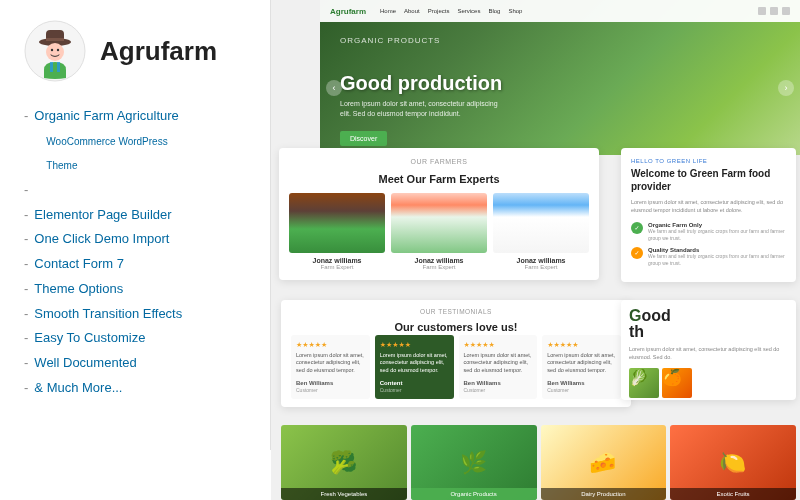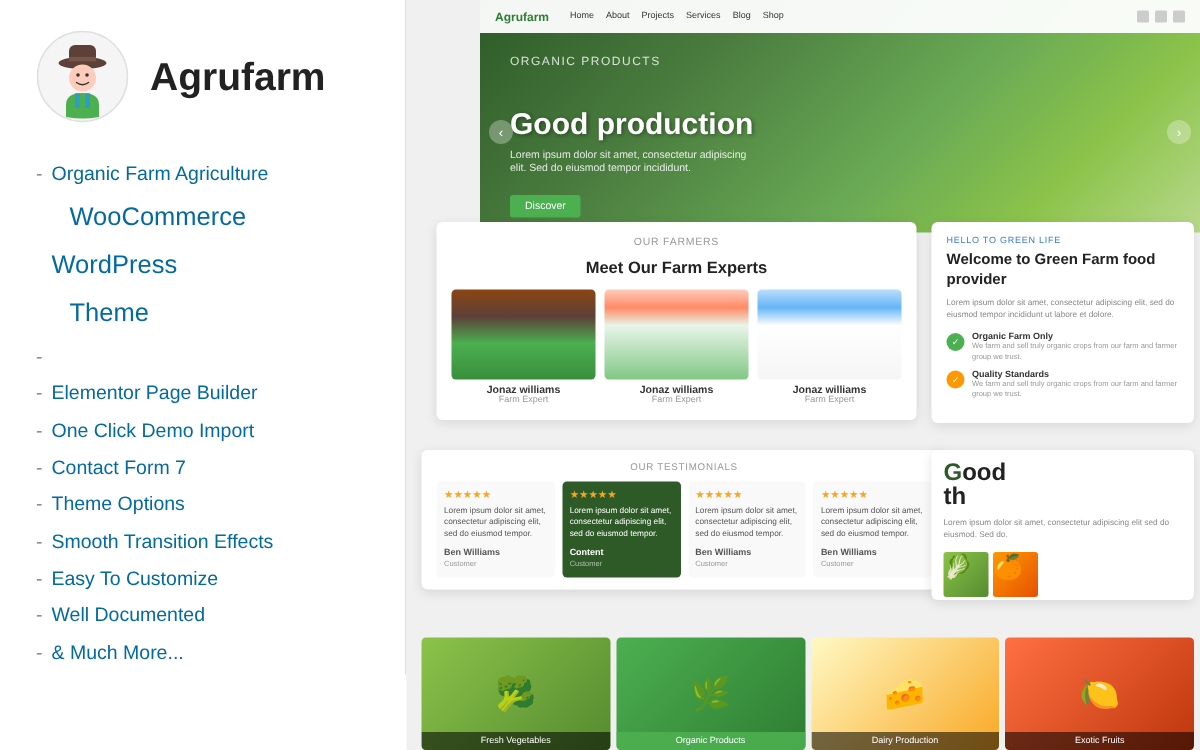--- a/index.html
+++ b/index.html
@@ -60,21 +60,21 @@
     }
 
     .features-list li .feat-text {
       color: #0369a1;
       text-decoration: none;
     }
 
     .feat-indent {
       padding-left: 12px;
       color: #3a7bd5;
-      font-size: 17px;
+      font-size: 10px;
     }
 
     
     .right-panel {
       flex: 1;
       background: #f0f0f0;
       position: relative;
       overflow: hidden;
       display: flex;
       align-items: flex-start;
@@ -192,21 +192,21 @@
       justify-content: center;
       font-size: 9px;
       color: white;
       cursor: pointer;
     }
 
     
     .experts-section {
       position: absolute;
       top: 148px;
-      left: 20px;
+      left: 8px;
       width: 320px;
       background: #fff;
       border-radius: 4px;
       padding: 10px;
       box-shadow: 0 2px 8px rgba(0,0,0,0.1);
     }
 
     .experts-title {
       text-align: center;
       font-size: 11px;
@@ -645,20 +645,21 @@
         <div class="info-icon orange">✓</div>
         <div class="info-item-content">
           <div class="info-item-title">Quality Standards</div>
           <div class="info-item-text">We farm and sell truly organic crops from our farm and farmer group we trust.</div>
         </div>
       </div>
     </div>
 
     <div class="customers-section">
       <span class="customers-subtitle">Our Testimonials</span>
+      <div class="customers-title">Our customers love us!</div>
       <div class="reviews-grid">
         <div class="review-card">
           <div class="stars">★★★★★</div>
           <div>Lorem ipsum dolor sit amet, consectetur adipiscing elit, sed do eiusmod tempor.</div>
           <div class="reviewer-name">Ben Williams</div>
           <div class="reviewer-title">Customer</div>
         </div>
         <div class="review-card dark">
           <div class="stars">★★★★★</div>
           <div>Lorem ipsum dolor sit amet, consectetur adipiscing elit, sed do eiusmod tempor.</div>

